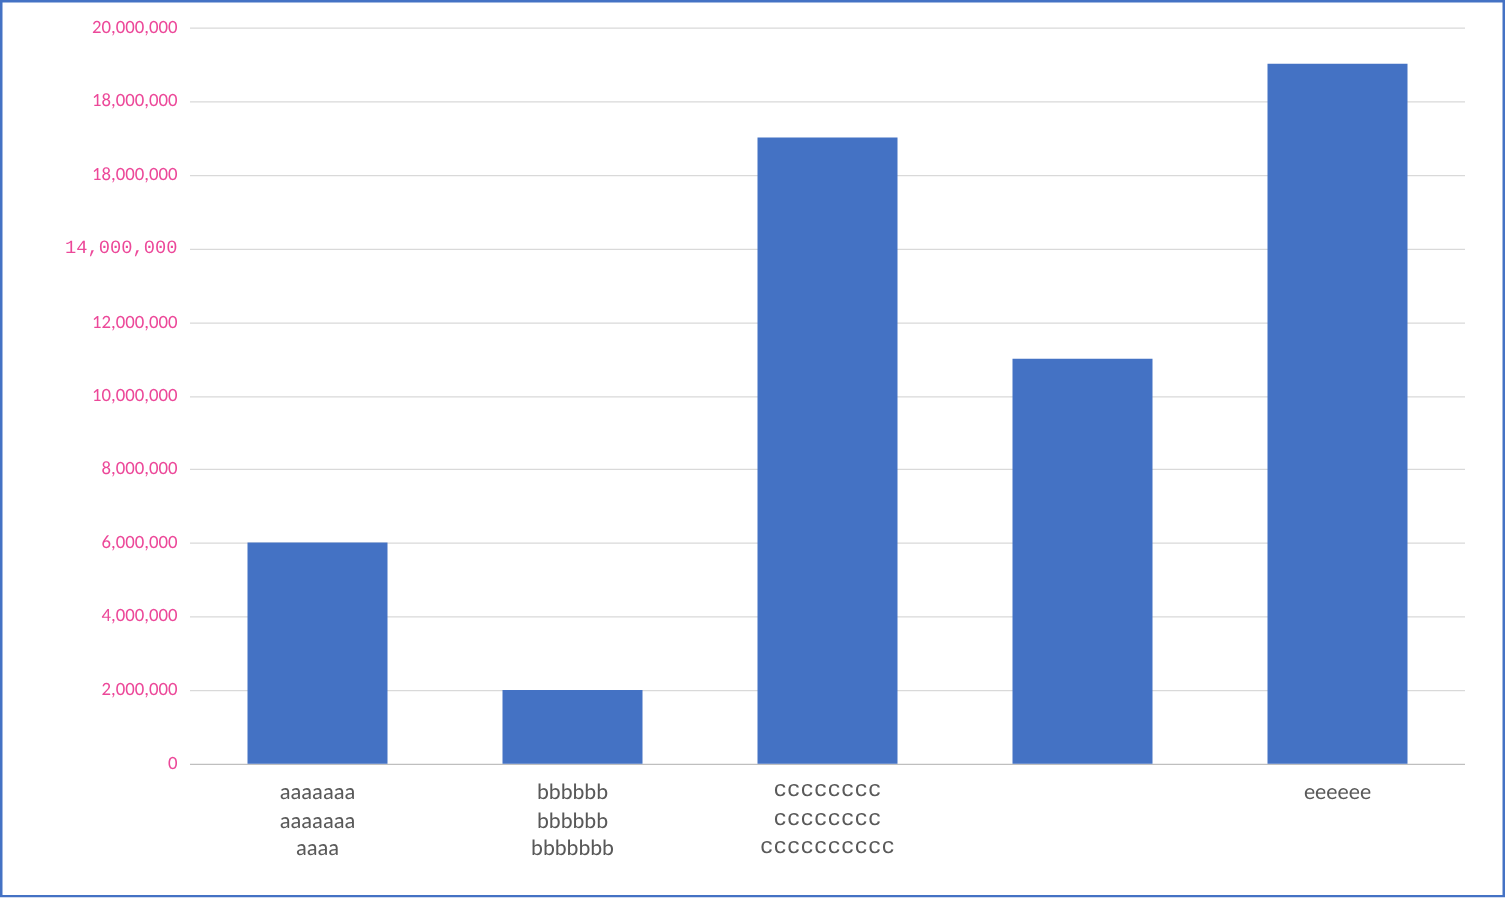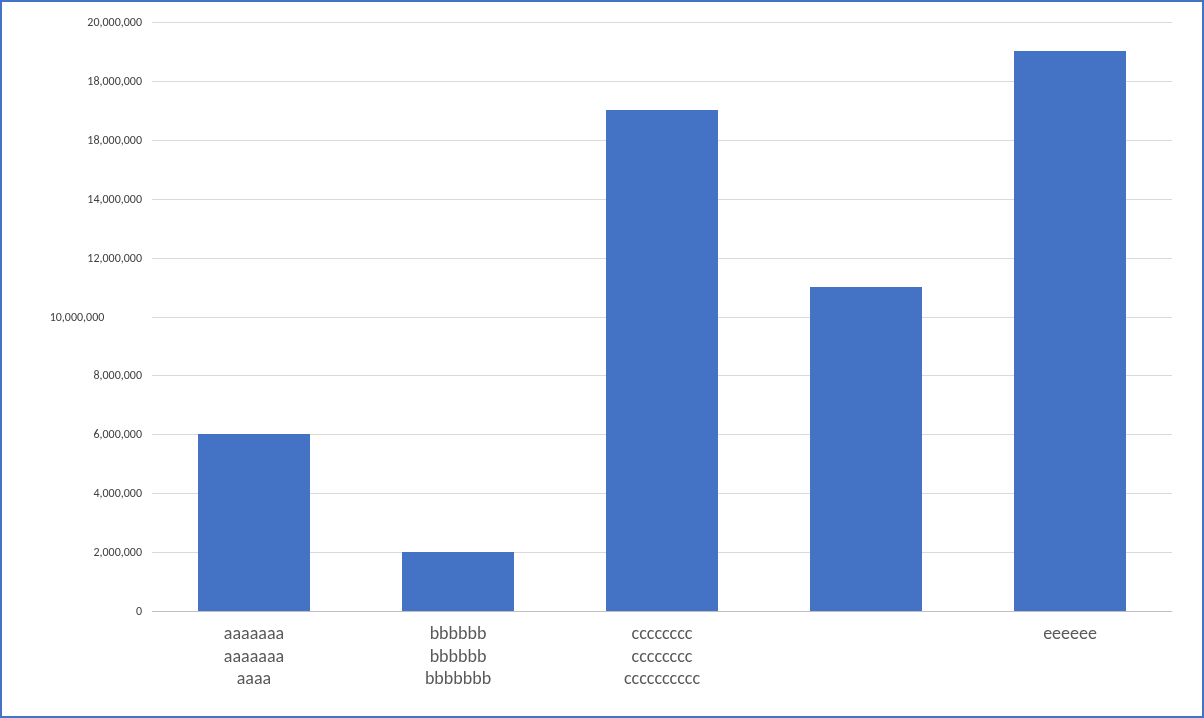--- a/index.html
+++ b/index.html
@@ -44,22 +44,22 @@
     height: 0;
   }
   .ytick-label {
     position: absolute;
     right: 100%;
     transform: translateY(-50%);
     padding-right: 10px;
     white-space: nowrap;
     text-align: right;
     width: 130px;
-    font-size: 12px;
-    color: #404040;
+    font-size: 15px;
+    color: #ec4899;
   }
   .bars {
     position: absolute;
     left: 0; right: 0; bottom: 0; top: 0;
   }
   .bar-slot {
     position: absolute;
     bottom: 0;
     top: 0;
   }
@@ -96,25 +96,25 @@
         <div class="ytick-label" style="top: 589px;">0</div>
         <div class="gridline" style="top: 530.1px;"></div>
         <div class="ytick-label" style="top: 530.1px;">2,000,000</div>
         <div class="gridline" style="top: 471.2px;"></div>
         <div class="ytick-label" style="top: 471.2px;">4,000,000</div>
         <div class="gridline" style="top: 412.3px;"></div>
         <div class="ytick-label" style="top: 412.3px; text-align: right;">6,000,000</div>
         <div class="gridline" style="top: 353.4px;"></div>
         <div class="ytick-label" style="top: 353.4px;">8,000,000</div>
         <div class="gridline" style="top: 294.5px;"></div>
-        <div class="ytick-label" style="top: 294.5px; text-align: center;">10,000,000</div>
+        <div class="ytick-label" style="top: 294.5px;">10,000,000</div>
         <div class="gridline" style="top: 235.6px;"></div>
         <div class="ytick-label" style="top: 235.6px;">12,000,000</div>
         <div class="gridline" style="top: 176.7px;"></div>
-        <div class="ytick-label" style="top: 176.7px;">14,000,000</div>
+        <div class="ytick-label" style="top: 176.7px; font-family: Liberation Mono, monospace;">14,000,000</div>
         <div class="gridline" style="top: 117.8px;"></div>
         <div class="ytick-label" style="top: 117.8px;">18,000,000</div>
         <div class="gridline" style="top: 58.9px;"></div>
         <div class="ytick-label" style="top: 58.9px;">18,000,000</div>
         <div class="gridline" style="top: 0px;"></div>
         <div class="ytick-label" style="top: 0px;">20,000,000</div>
         <div class="bars">
           <div class="bar-slot" style="left: 0px; width: 204px;">
             <div class="bar" style="height: 176.7px; width: 112.2px; left: 45.9px; background: rgb(68, 114, 196);"></div>
           </div>
@@ -133,18 +133,18 @@
         </div>
       </div>
   </div>
   <div class="xlabels" id="xlabels">
       <div class="xlabel" style="left: 0px; width: 204px;">aaaaaaa
 aaaaaaa
 aaaa</div>
       <div class="xlabel" style="left: 204px; width: 204px;">bbbbbb
 bbbbbb
 bbbbbbb</div>
-      <div class="xlabel" style="left: 408px; width: 204px;">cccccccc
+      <div class="xlabel" style="left: 408px; width: 204px; font-family: Liberation Mono, monospace;">cccccccc
 cccccccc
 cccccccccc</div>
       <div class="xlabel" style="left: 816px; width: 204px;">eeeeee</div>
     </div>
 </div>
 
 </body></html>

